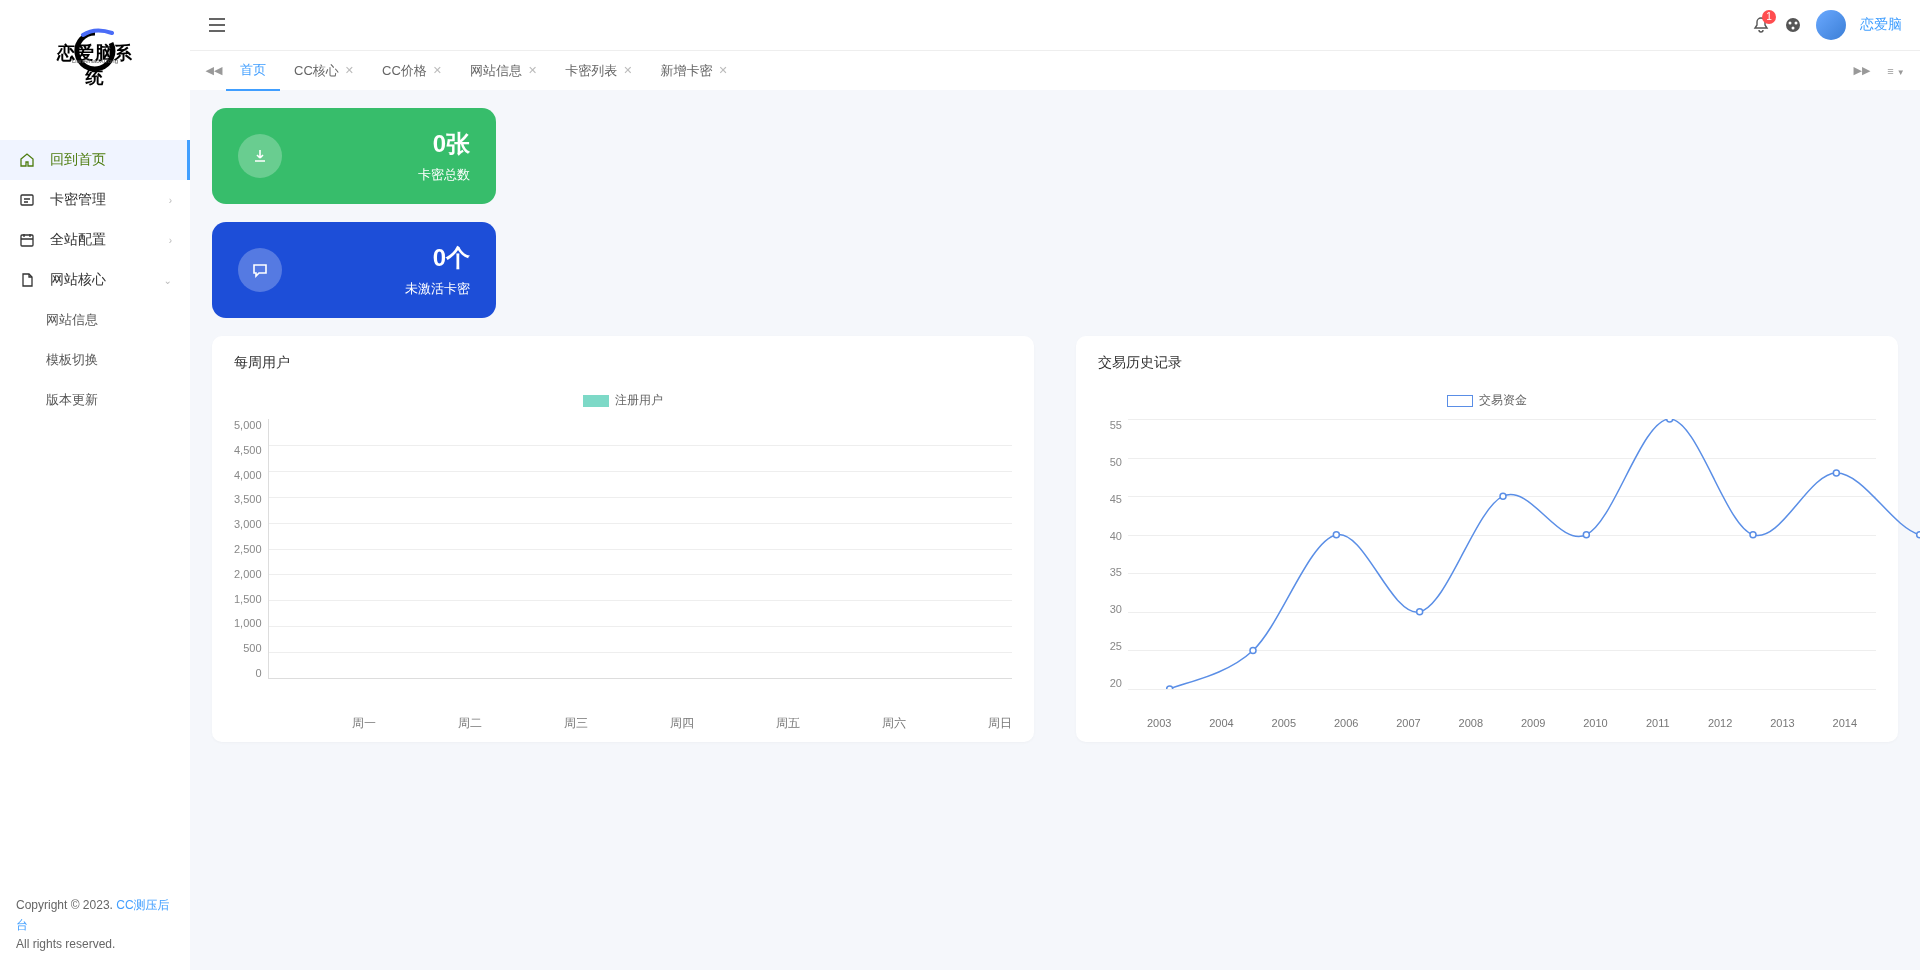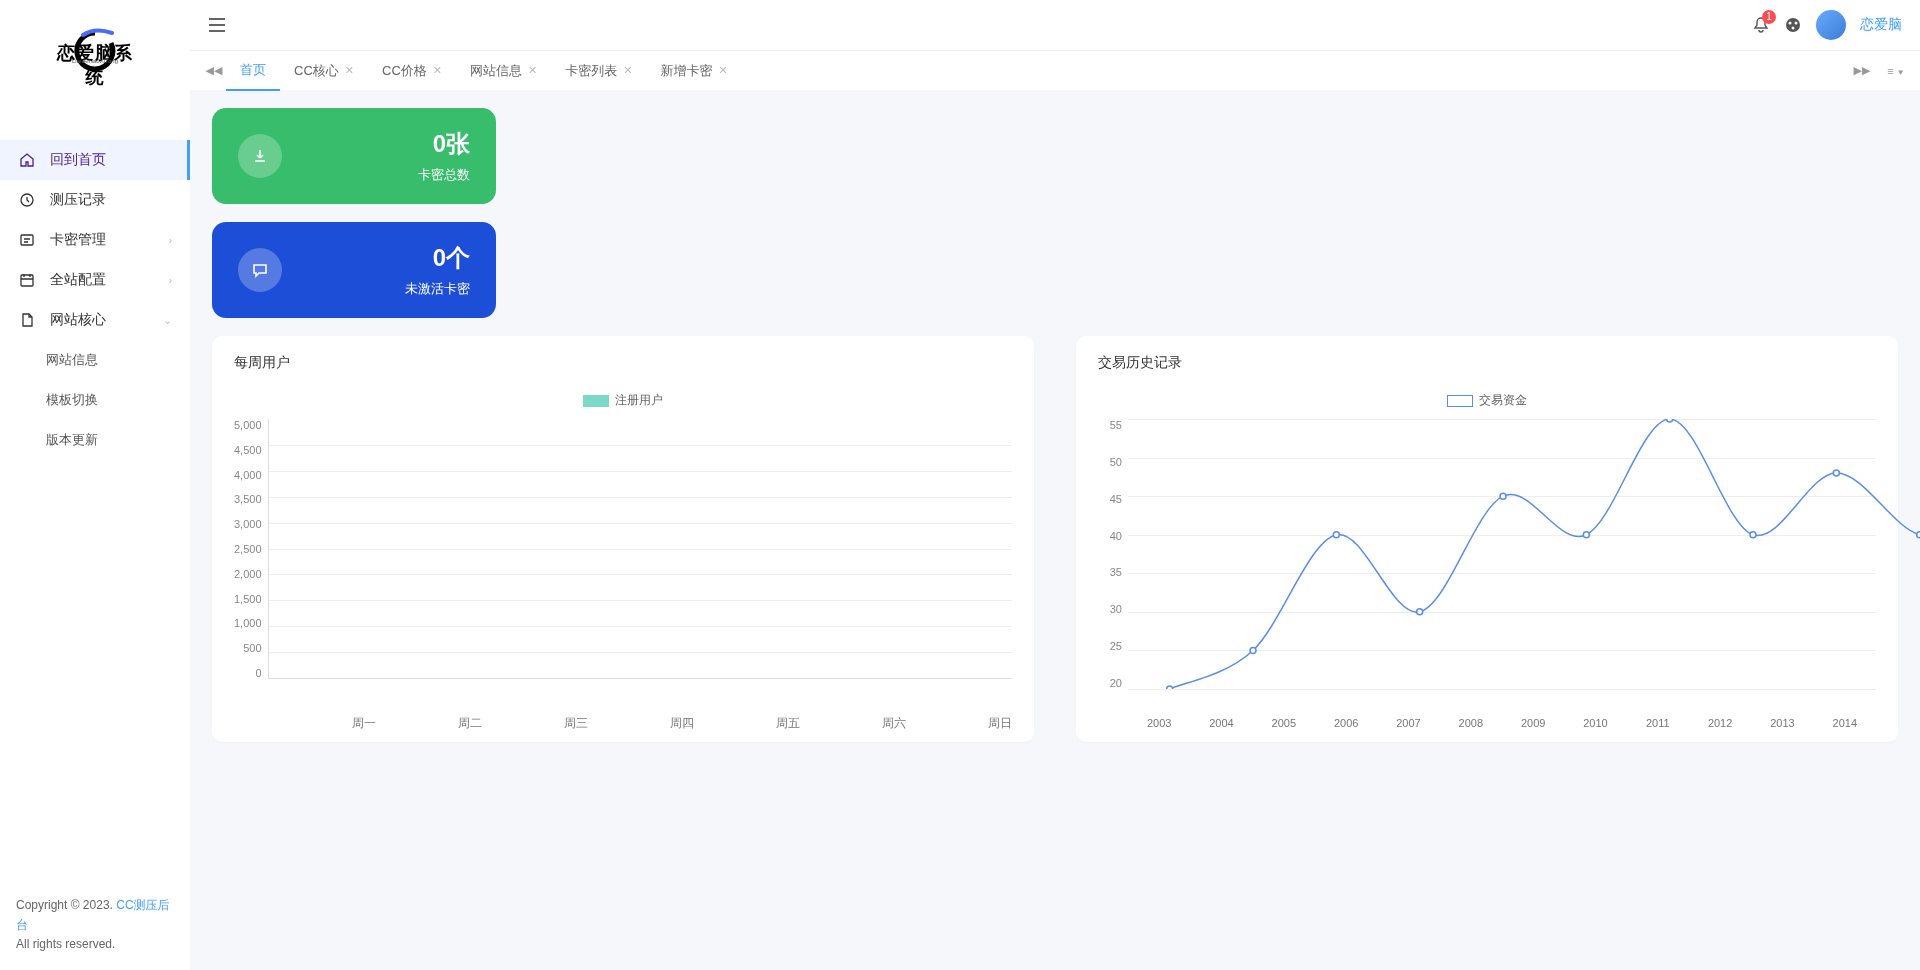--- a/index.html
+++ b/index.html
@@ -6,21 +6,21 @@
 body { font-family: -apple-system, "Segoe UI", "Microsoft YaHei", sans-serif; background: #f5f7fb; color: #333; font-size: 14px; }
 .layout { display: flex; min-height: 100vh; }
 
 
 .sidebar { width: 190px; background: #fff; display: flex; flex-direction: column; }
 .logo-box { height: 100px; display: flex; align-items: center; justify-content: center; padding: 10px; }
 .logo-text { font-size: 20px; font-weight: 700; color: #000; letter-spacing: 1px; position: relative; }
 .logo-sub { font-size: 6px; color: #555; display: block; text-align: center; letter-spacing: 0; }
 .menu { flex: 1; padding-top: 40px; }
 .menu-item { display: flex; align-items: center; height: 40px; padding: 0 18px; cursor: pointer; color: #333; position: relative; }
-.menu-item.active { color: #4c1d95; background: #f0f4ff; }
+.menu-item.active { color: #4d7c0f; background: #f0f4ff; }
 .menu-item.active::after { content: ""; position: absolute; right: 0; top: 0; bottom: 0; width: 3px; background: #409eff; }
 .menu-icon { width: 18px; height: 18px; margin-right: 14px; display: inline-flex; align-items: center; justify-content: center; }
 .menu-item .chev { margin-left: auto; font-size: 10px; color: #bbb; }
 .sub-menu .menu-item { padding-left: 46px; font-size: 13px; color: #555; }
 .footer-cp { padding: 16px; font-size: 12px; color: #666; line-height: 1.6; }
 .footer-cp a { color: #409eff; text-decoration: none; }
 
 
 .main { flex: 1; display: flex; flex-direction: column; }
 .topbar { height: 50px; background: #fff; display: flex; align-items: center; padding: 0 18px; }
@@ -94,29 +94,20 @@
     </div>
 
     <nav class="menu">
       <div class="menu-item active">
         <span class="menu-icon">
             <svg width="16" height="16" viewBox="0 0 16 16" fill="none" stroke="currentColor" stroke-width="1.3">
               <path d="M2 7l6-5 6 5v7H9v-4H7v4H2z"></path>
             </svg>
           </span>
         <span>回到首页</span>
-      </div>
-      <div class="menu-item">
-        <span class="menu-icon">
-            <svg width="16" height="16" viewBox="0 0 16 16" fill="none" stroke="currentColor" stroke-width="1.3">
-              <circle cx="8" cy="8" r="6"></circle>
-              <path d="M8 5v3l2 2"></path>
-            </svg>
-          </span>
-        <span>测压记录</span>
       </div>
       <div class="menu-item">
         <span class="menu-icon">
             <svg width="16" height="16" viewBox="0 0 16 16" fill="none" stroke="currentColor" stroke-width="1.3">
               <rect x="2" y="3" width="12" height="10" rx="1"></rect>
               <path d="M5 7h6M5 10h4"></path>
             </svg>
           </span>
         <span>卡密管理</span>
         <span class="chev">›</span>

